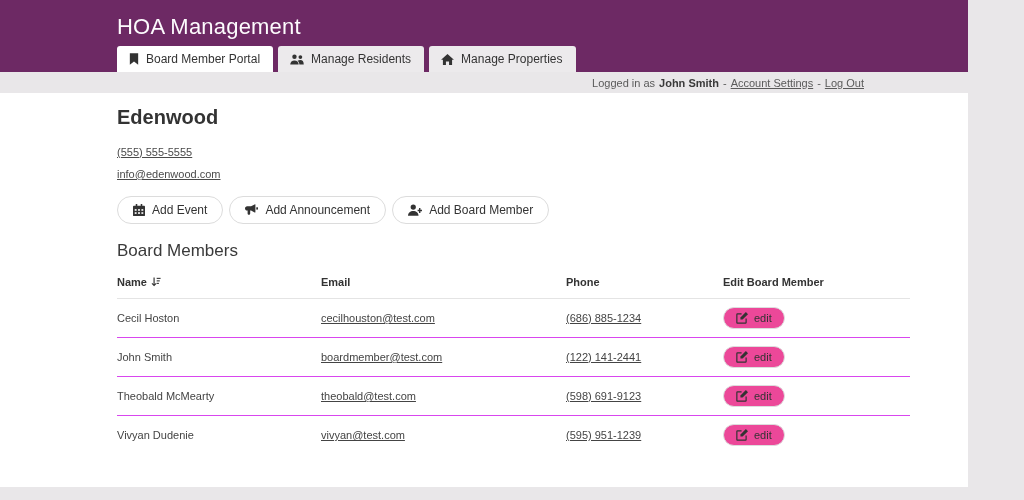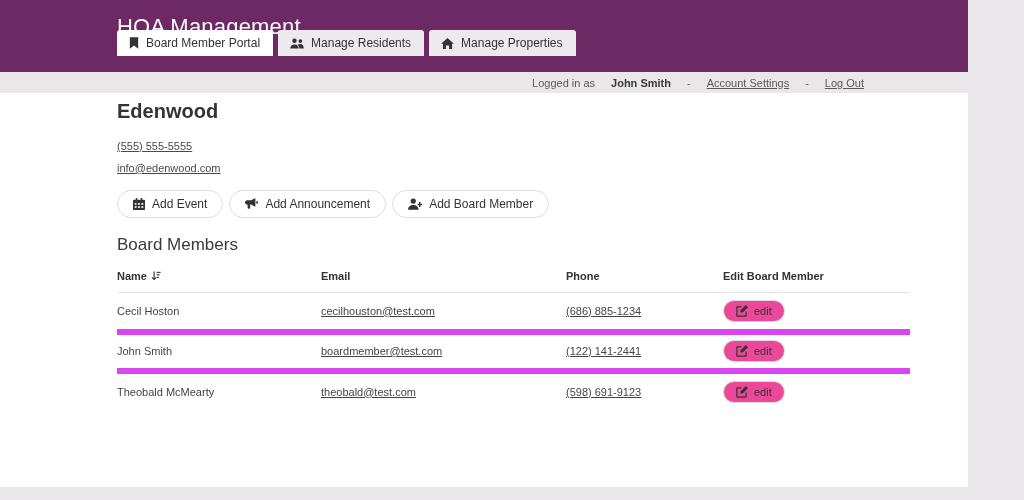--- a/index.html
+++ b/index.html
@@ -24,21 +24,21 @@
     font-size: 22px;
     font-weight: 400;
     letter-spacing: .2px;
     position: absolute;
     left: 117px;
     top: 14px;
   }
   .tabs {
     position: absolute;
     left: 117px;
-    bottom: 16px;
+    bottom: 0;
     display: flex;
     gap: 5px;
   }
   .tab {
     display: inline-flex;
     align-items: center;
     gap: 7px;
     background: #eceaec;
     color: #333;
     font-size: 12px;
@@ -54,34 +54,34 @@
   .session-bar {
     background: #e9e7e9;
     height: 21px;
     flex: 0 0 auto;
     display: flex;
     align-items: center;
     justify-content: flex-end;
     padding-right: 104px;
     font-size: 11px;
     color: #5a5a5a;
-    gap: 16px;
+    gap: 4px;
   }
   .session-bar .user { font-weight: 700; color: #3a3a3a; }
   .session-bar a {
     color: #5a5a5a;
     text-decoration: underline;
     cursor: pointer;
   }
 
   
   .main {
     background: #ffffff;
     flex: 1 1 auto;
-    padding: 7px 114px 0 117px;
+    padding: 13px 114px 0 117px;
     overflow: hidden;
   }
   .community-name {
     font-size: 20px;
     font-weight: 700;
     color: #333;
     margin-bottom: 17px;
   }
   .contact-link {
     display: block;
@@ -134,21 +134,21 @@
     text-align: left;
     font-weight: 600;
     color: #333;
     padding: 9px 0 10px;
     border-bottom: 1px solid #e4e4e4;
   }
   .board-table th .th-inner { display: inline-flex; align-items: center; gap: 4px; cursor: pointer; justify-content: space-between; }
   .board-table td {
     height: 39px;
     padding: 0;
-    border-bottom: 6px solid #d946ef;
+    border-bottom: 1px solid #d946ef;
   }
   .board-table tr:last-child td { border-bottom: none; }
   .board-table td a { color: #444; text-decoration: underline; cursor: pointer; }
   .edit-btn {
     display: inline-flex;
     align-items: center;
     gap: 6px;
     background: #ec4899;
     border: 1px solid #ddd;
     border-radius: 13px;
@@ -327,18 +327,34 @@
               <span class="icon">
                   <svg width="12" height="12" viewBox="0 0 14 14">
                     <path fill="none" stroke="currentColor" stroke-width="1.4" d="M11.8 7.5v4.8c0 .4-.3.7-.7.7H1.7c-.4 0-.7-.3-.7-.7V2.9c0-.4.3-.7.7-.7H6.5"></path>
                     <path fill="currentColor" d="M5.2 6.3L11.5 0 14 2.5 7.7 8.8H5.2z"></path>
                   </svg>
                 </span>
               <span>edit</span>
             </button>
           </td>
         </tr>
+        <tr>
+          <td>Vivyan Dudenie</td>
+          <td><a>vivyan@test.com</a></td>
+          <td><a>(595) 951-1239</a></td>
+          <td>
+            <button class="edit-btn">
+              <span class="icon">
+                  <svg width="12" height="12" viewBox="0 0 14 14">
+                    <path fill="none" stroke="currentColor" stroke-width="1.4" d="M11.8 7.5v4.8c0 .4-.3.7-.7.7H1.7c-.4 0-.7-.3-.7-.7V2.9c0-.4.3-.7.7-.7H6.5"></path>
+                    <path fill="currentColor" d="M5.2 6.3L11.5 0 14 2.5 7.7 8.8H5.2z"></path>
+                  </svg>
+                </span>
+              <span>edit</span>
+            </button>
+          </td>
+        </tr>
       </tbody>
     </table>
   </main>
 
   <footer class="bottom-strip"></footer>
 </div>
 
 </body></html>

